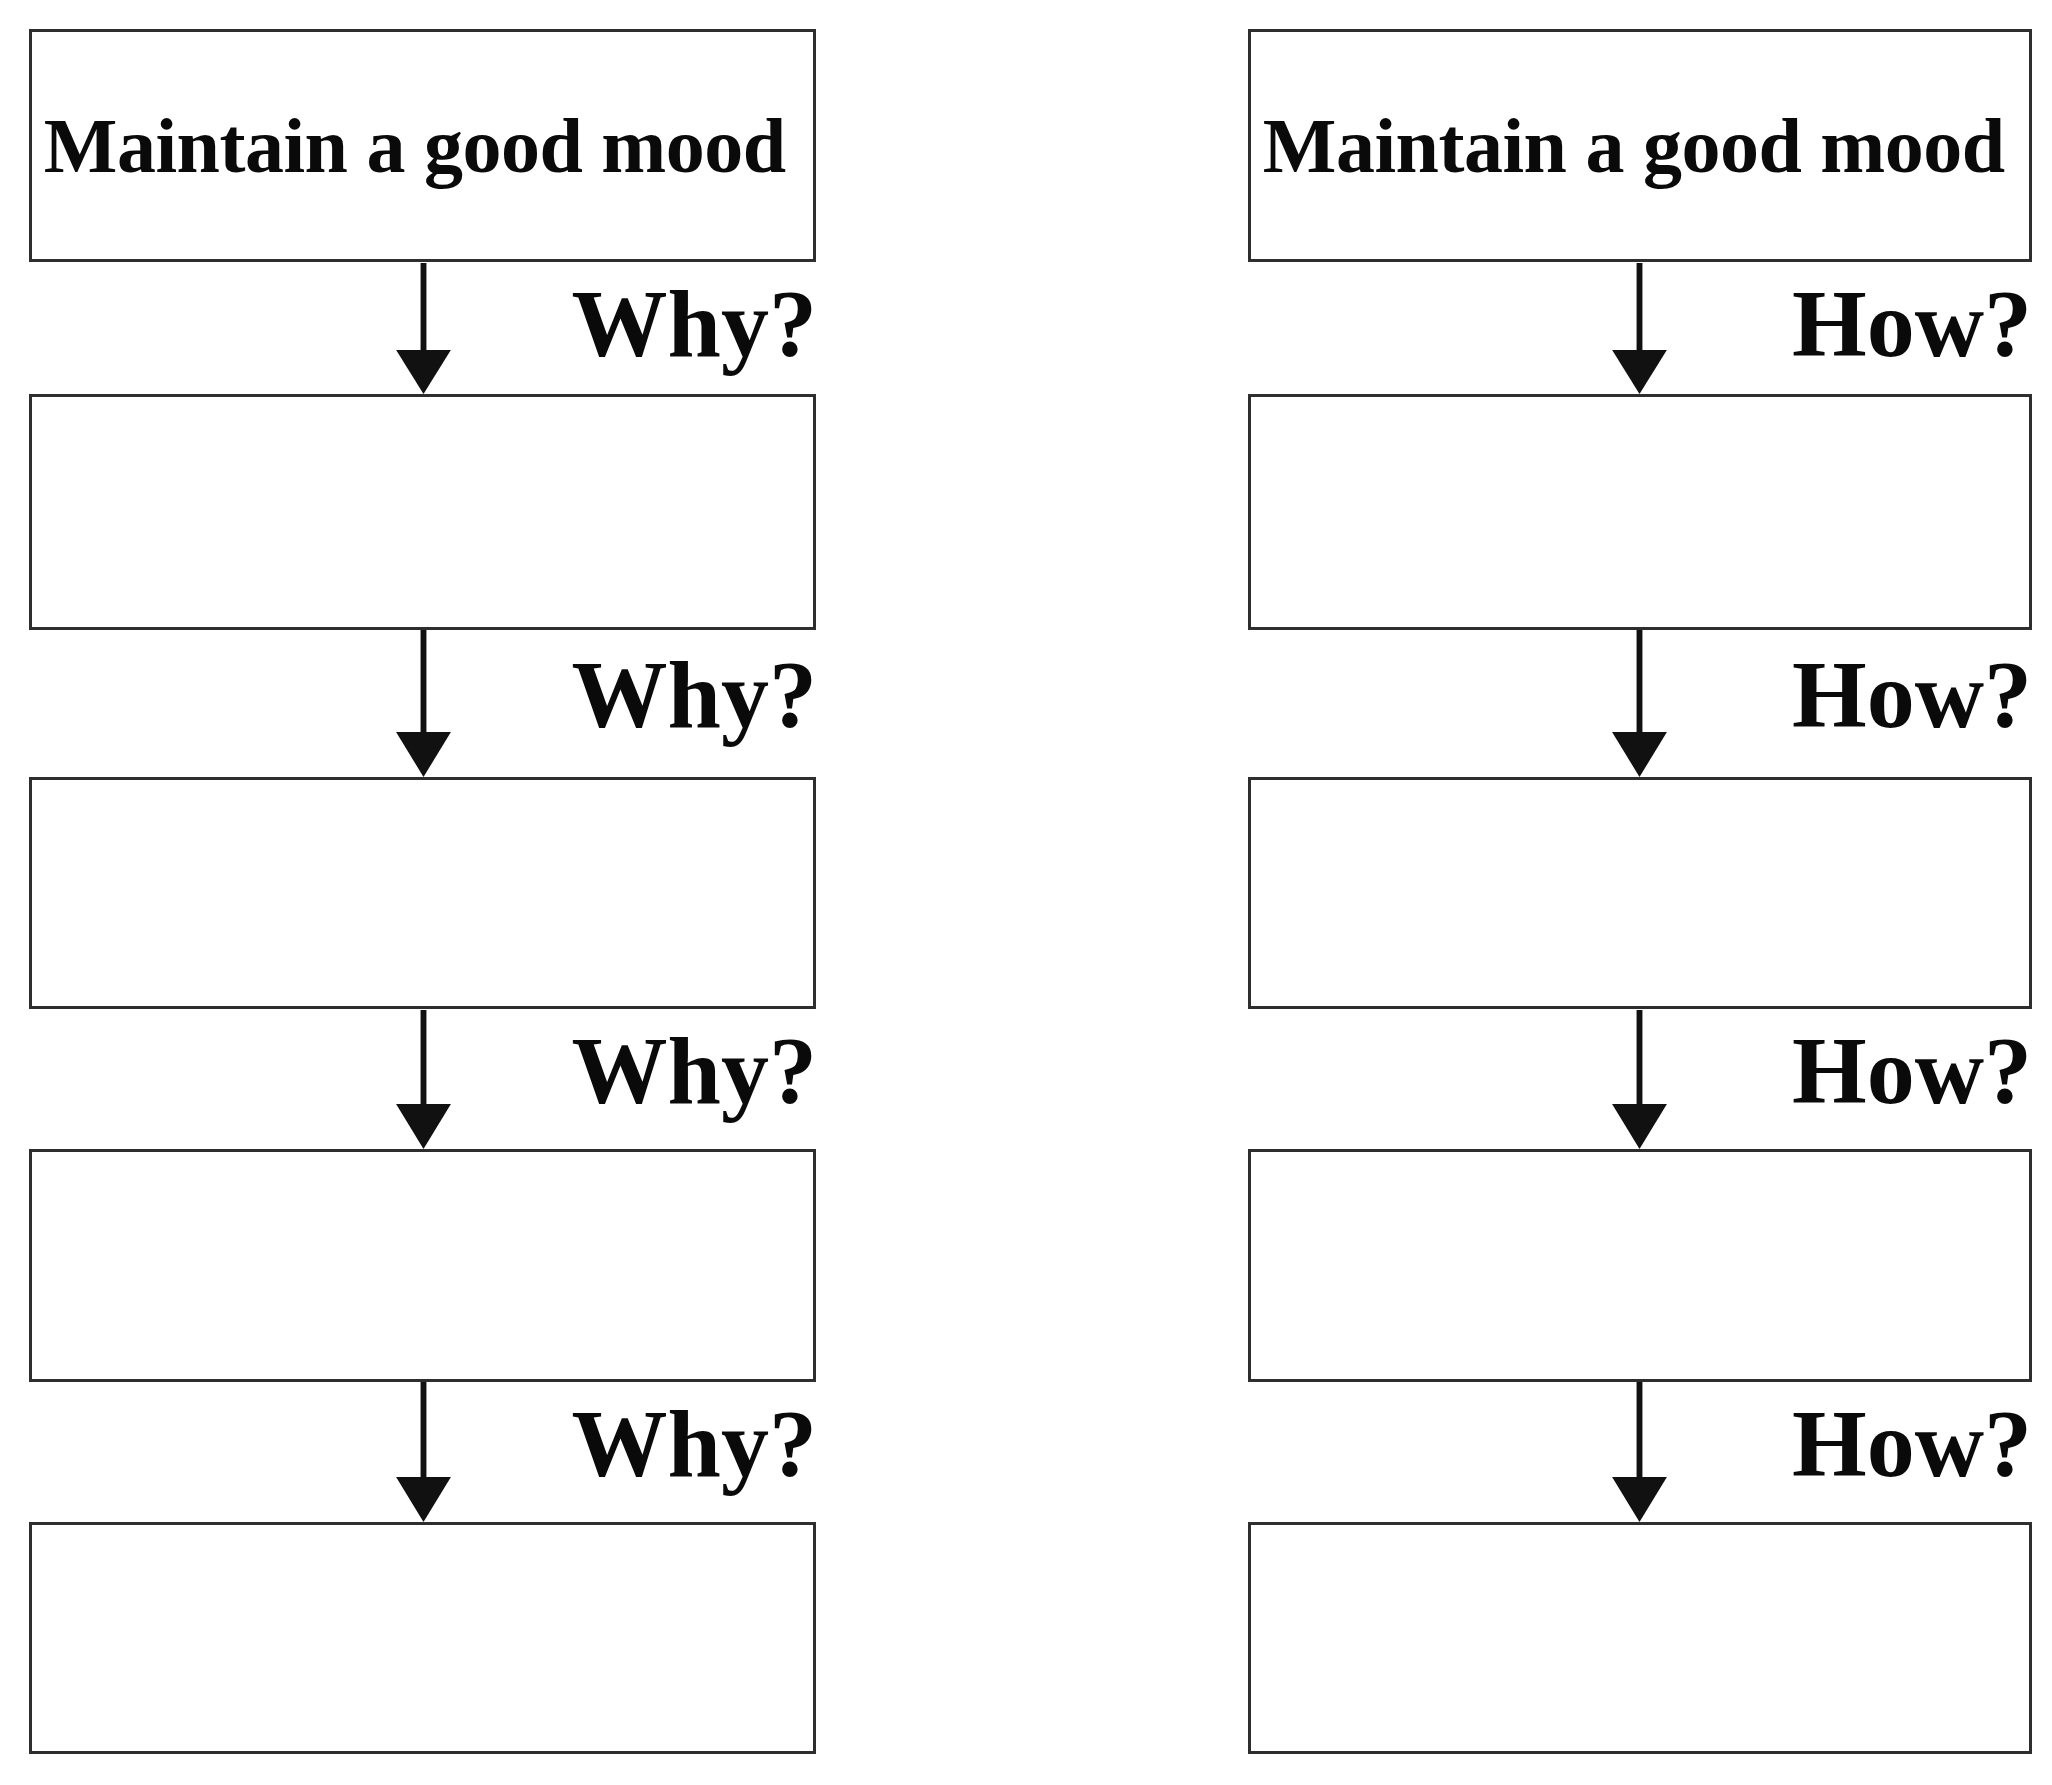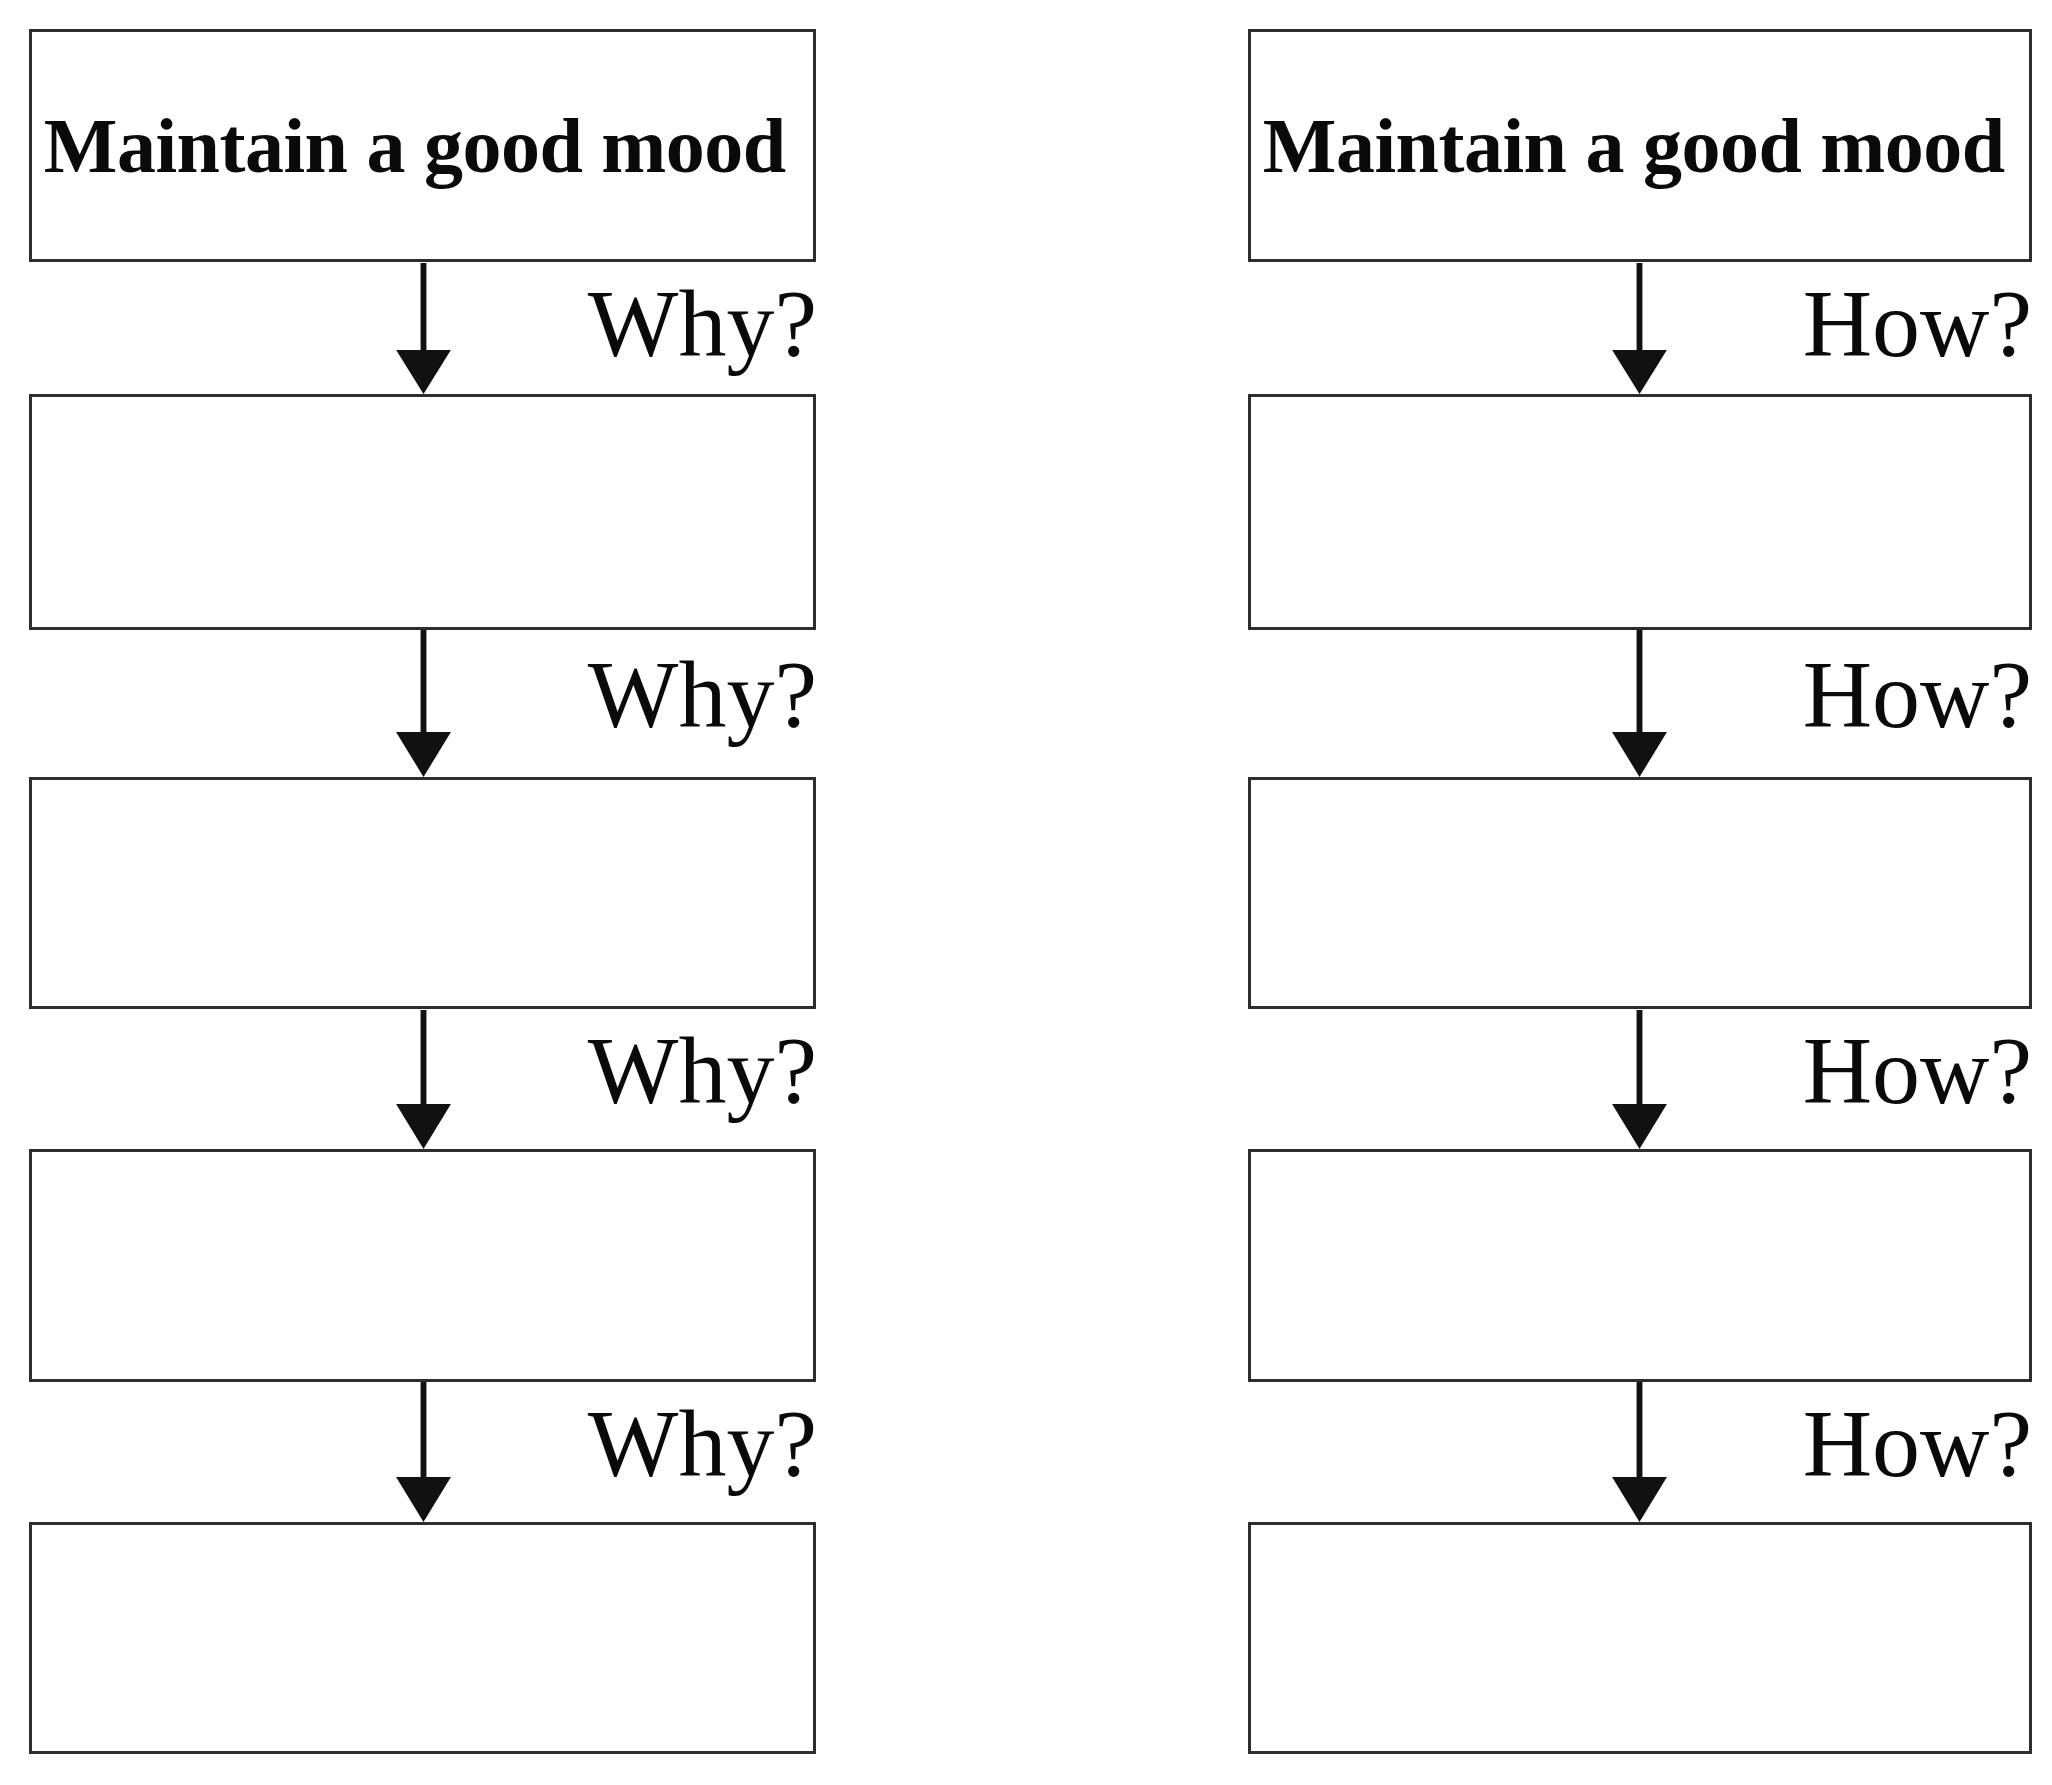--- a/index.html
+++ b/index.html
@@ -52,21 +52,21 @@
   
   .connector {
     position: absolute;
   }
   .connector svg { display: block; }
 
   
   .step-label {
     position: absolute;
     font-size: 96px;
-    font-weight: normal;
+    font-weight: bold;
     line-height: 1.0;
     white-space: nowrap;
     color: #0a0a0a;
     text-align: right;
   }
 </style>
 </head>
 <body>
 
 <div id="canvas">

